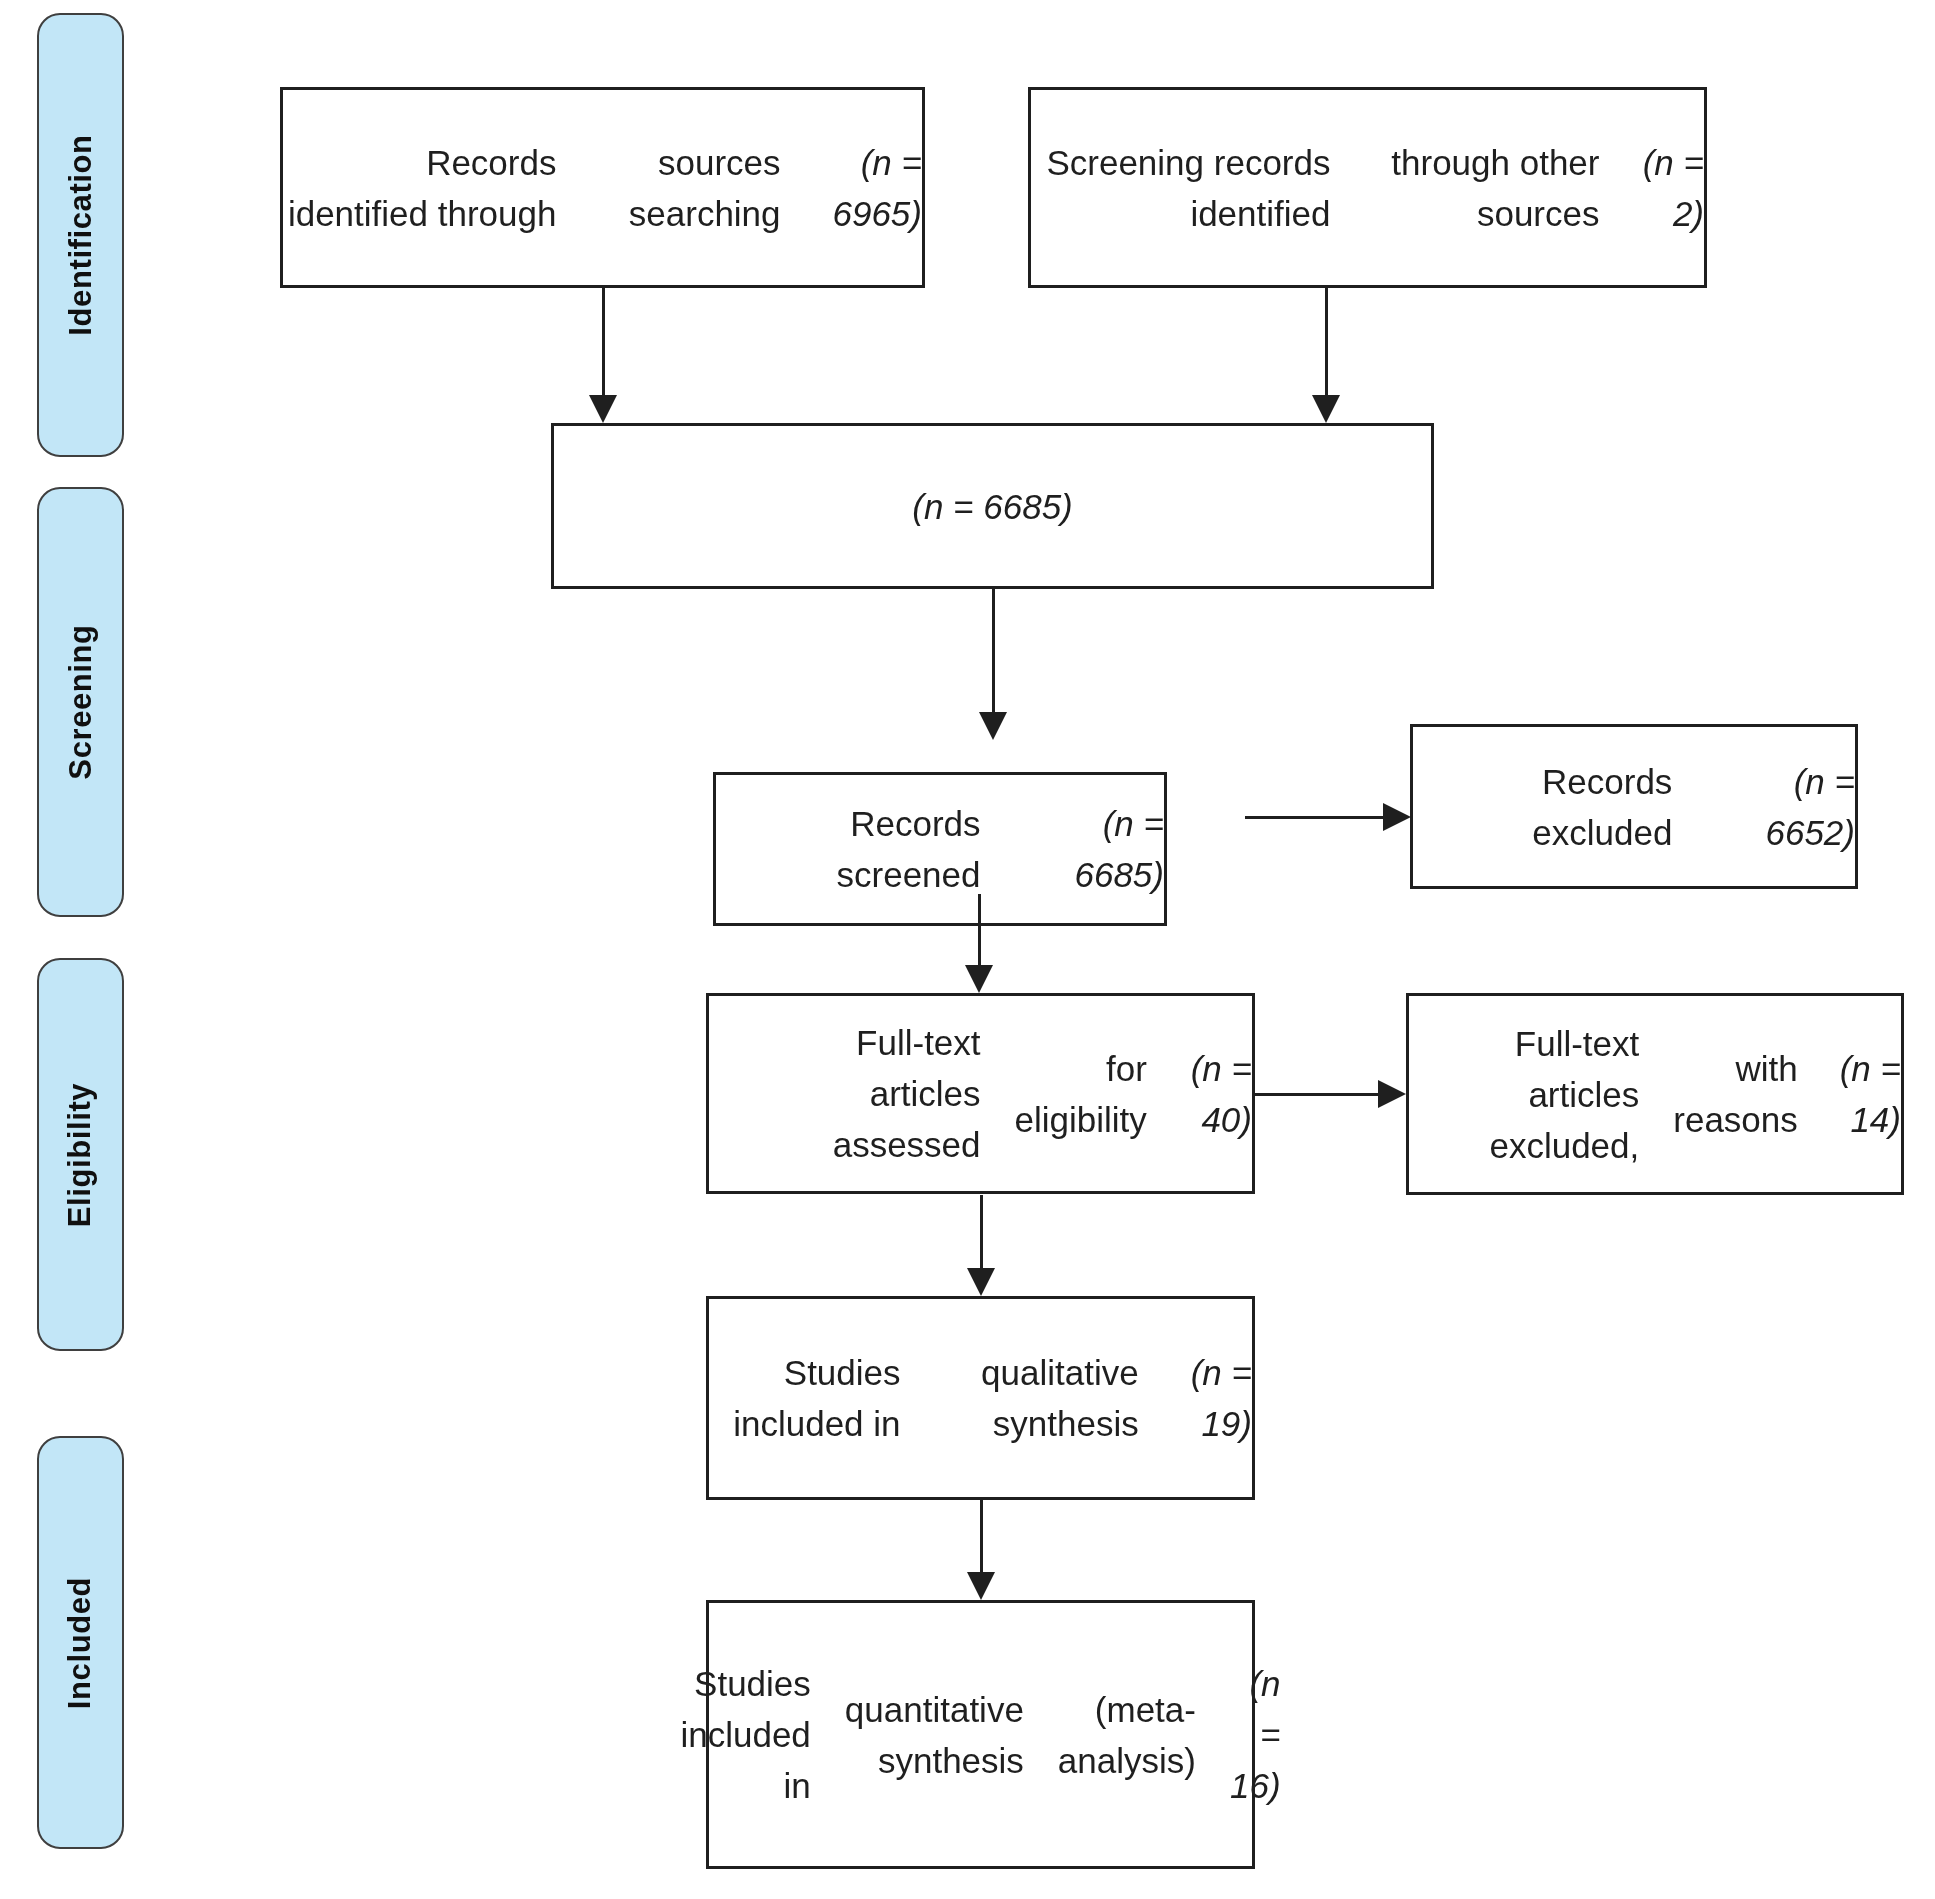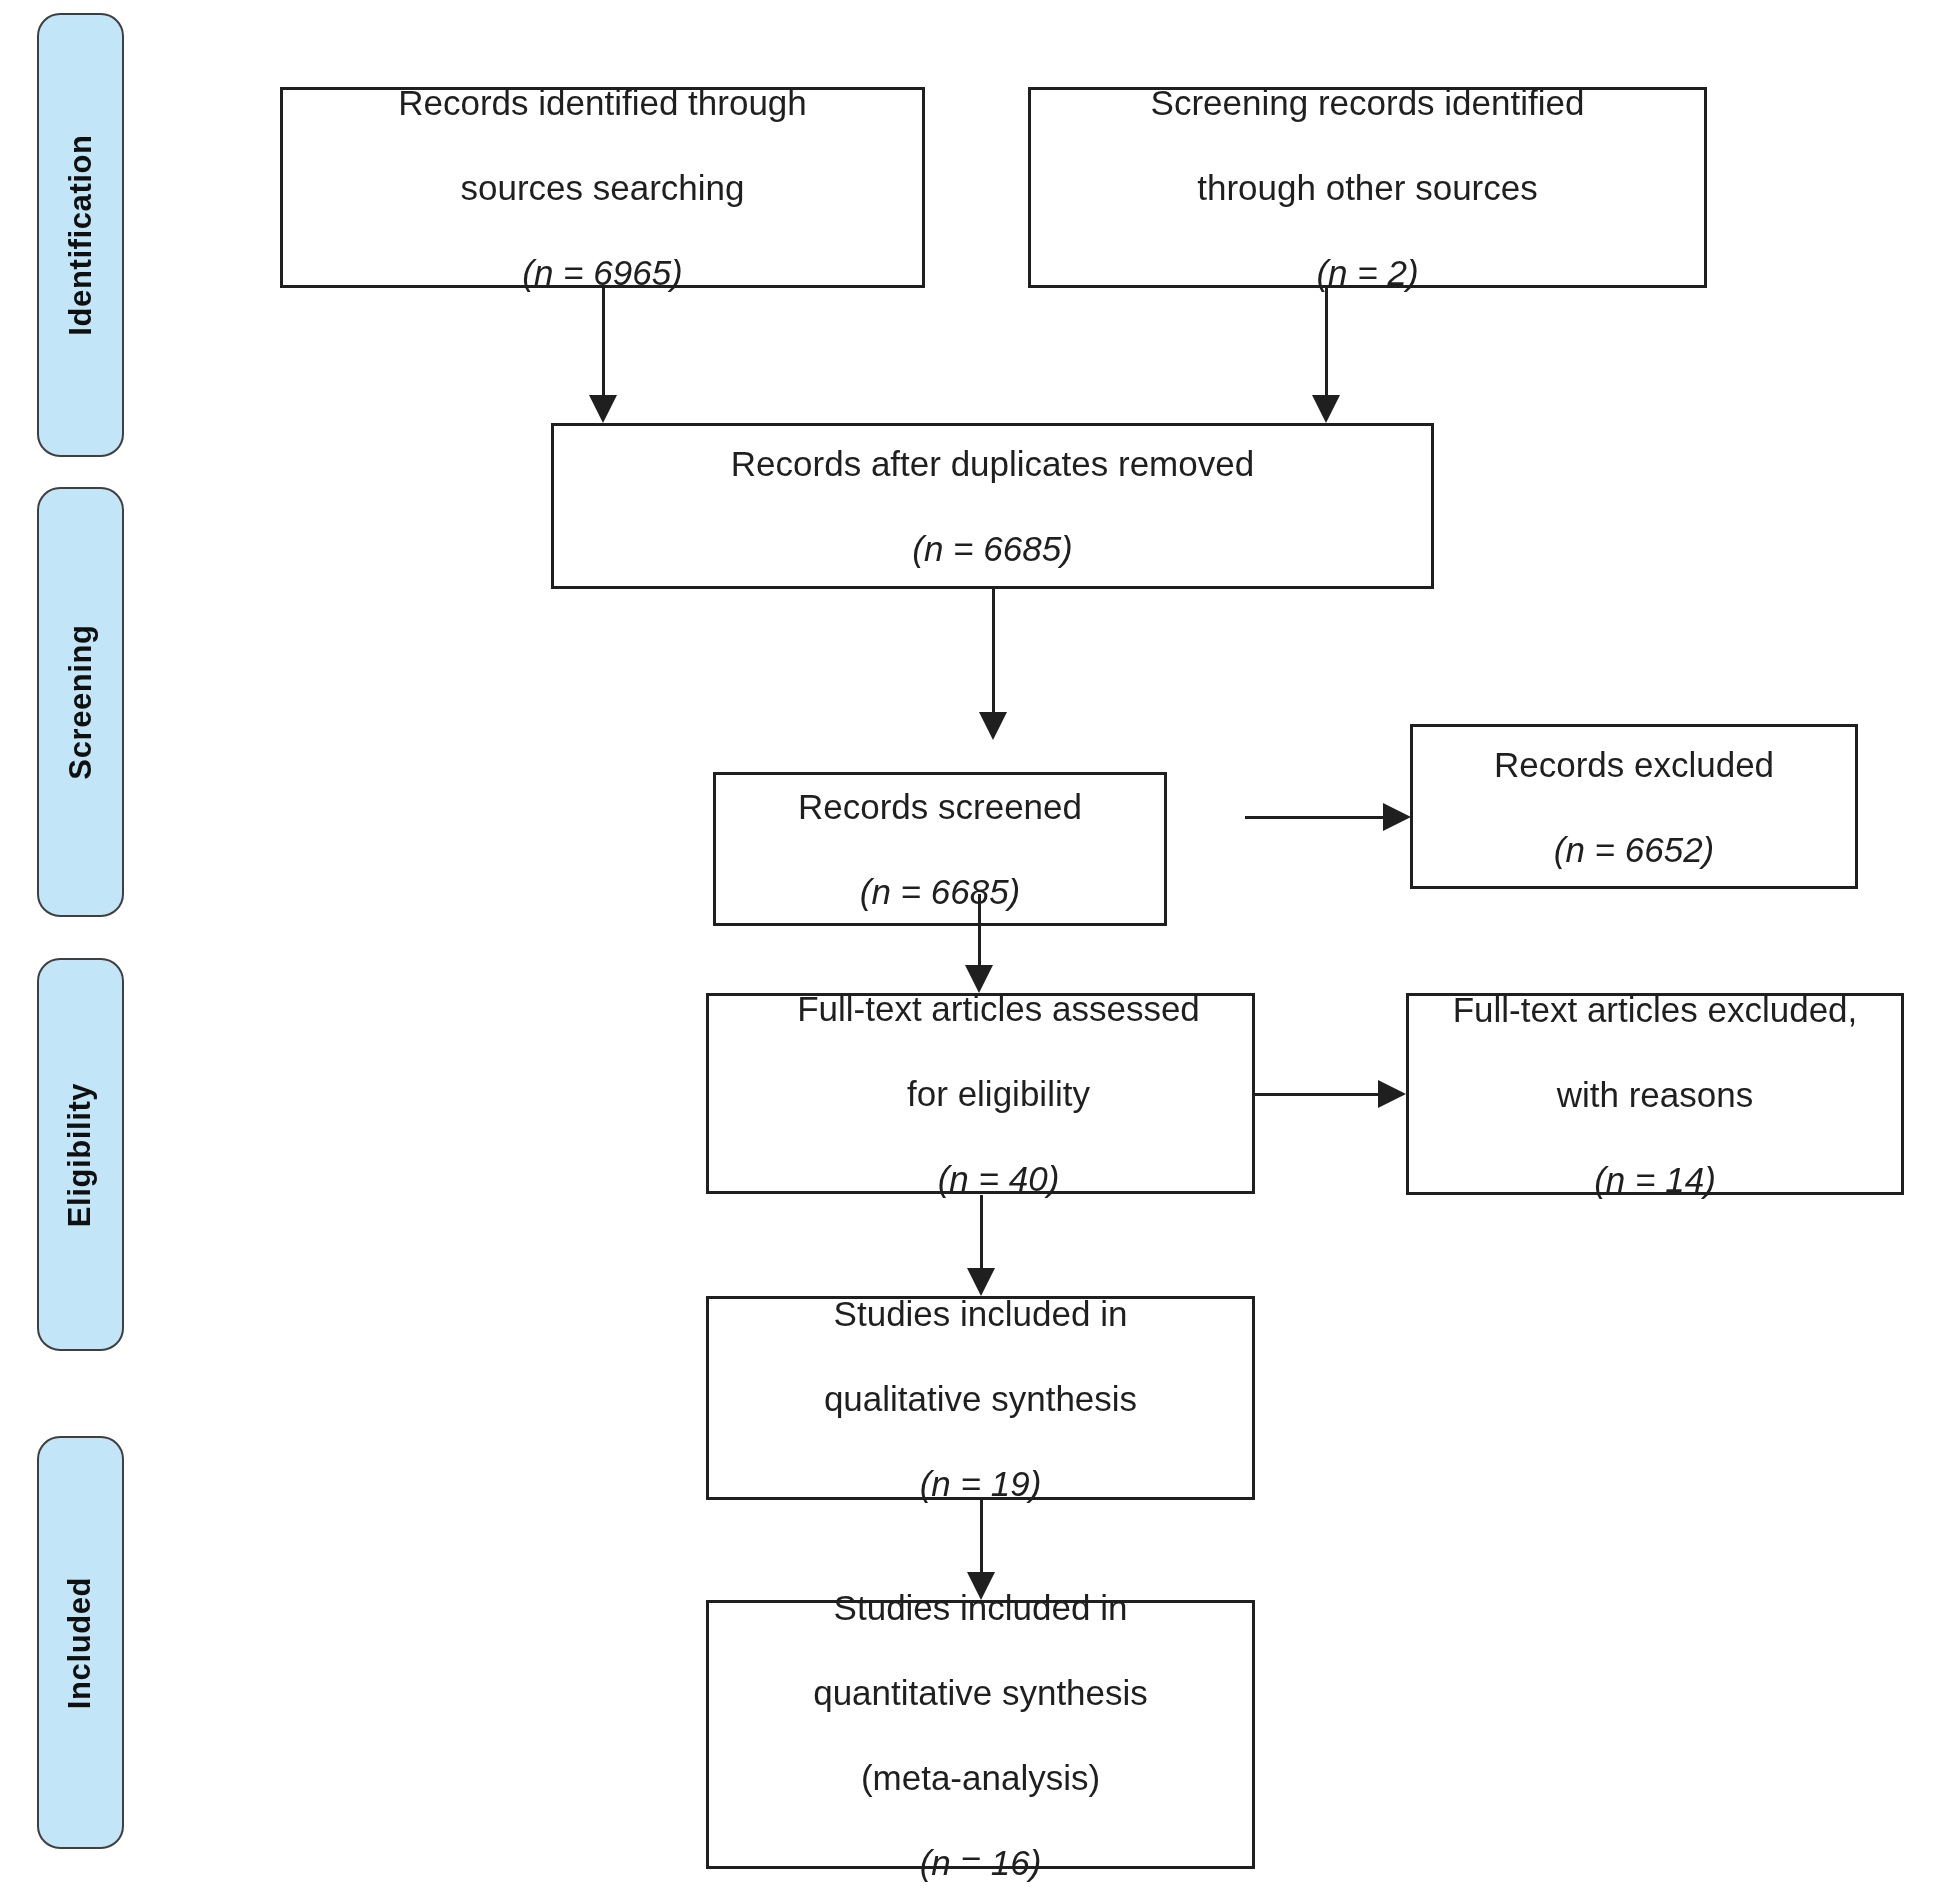--- a/index.html
+++ b/index.html
@@ -33,23 +33,23 @@
   #stage-screening      { top:487px;  height:430px; }
   #stage-eligibility    { top:958px; height:393px; }
   #stage-included       { top:1436px; height:413px; }
 
   
   .fbox {
     position:absolute;
     background:#ffffff;
     border:3px solid var(--box-border,#1f1f1f);
     box-sizing:border-box;
-    display:flex; flex-direction:column;
+    display:flex; flex-direction:row;
     align-items:center; justify-content:center;
-    text-align:left;
+    text-align:right;
     font-size:35px;
     line-height:51px;
     color:var(--text,#1f1f1f);
     gap:34px;
   }
   .fbox .line  { display:block; }
   .fbox .nline { display:block; font-style:italic; }
 
   #box-identified   { left:280px;  top:87px;  width:645px; height:201px; }
   #box-additional   { left:1028px; top:87px;  width:679px; height:201px; }
@@ -122,21 +122,20 @@
     <span class="nline">(n = 6965)</span>
   </div>
 
   <div class="fbox" id="box-additional">
     <span class="line">Screening records identified</span>
     <span class="line">through other sources</span>
     <span class="nline">(n = 2)</span>
   </div>
 
   <div class="fbox" id="box-duplicates">
-    <span class="line">Records after duplicates removed</span>
     <span class="nline">(n = 6685)</span>
   </div>
 
   <div class="fbox" id="box-screened">
     <span class="line">Records screened</span>
     <span class="nline">(n = 6685)</span>
   </div>
 
   <div class="fbox" id="box-excluded">
     <span class="line">Records excluded</span>

